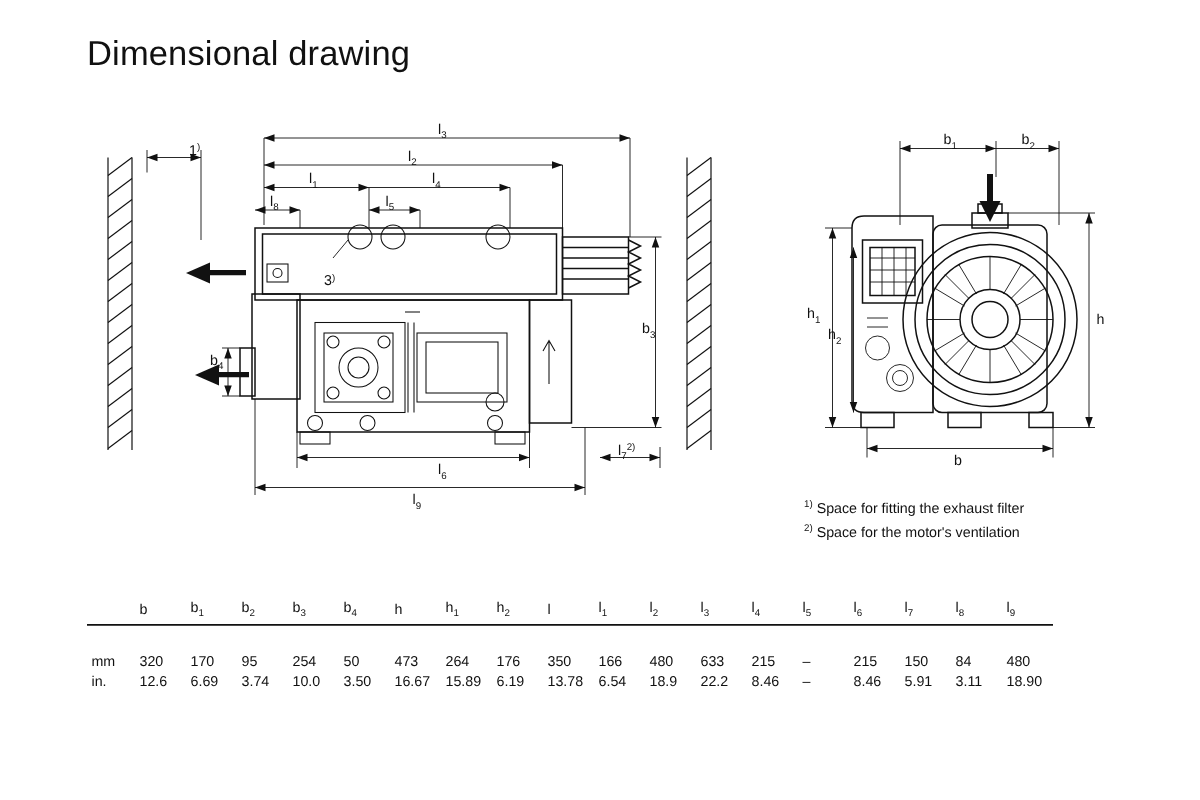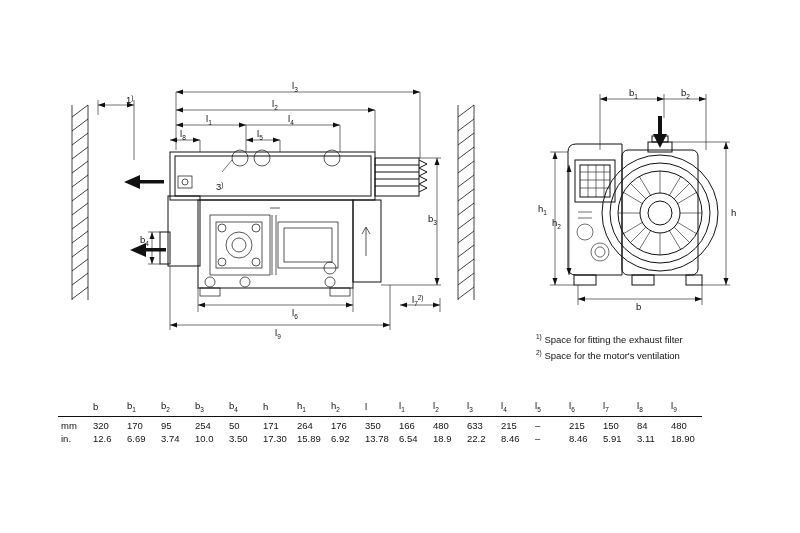--- a/index.html
+++ b/index.html
@@ -27,30 +27,31 @@
   
   #spec-table{
     position:absolute;left:58px;top:399px;
     border-collapse:collapse;font-size:9.5px;color:#111;
   }
   #spec-table th,#spec-table td{
     padding:1px 3px 1px 3px;text-align:left;font-weight:400;white-space:nowrap;
   }
   #spec-table thead th{padding-bottom:3px;}
   #spec-table thead tr{border-bottom:.8px solid #111;}
-  #spec-table tbody tr:first-child td{padding-top:3px;}
+  #spec-table tbody tr:first-child td{padding-top:19px;}
   #spec-table th.unit,#spec-table td.unit{width:26px;}
   #spec-table th.col,#spec-table td.col{width:28px;}
   .sub{font-size:6.5px;vertical-align:sub;}
 </style>
 </head>
 <body>
 
 <div class="page">
 
+  <div id="title">Dimensional drawing</div>
 
   <div class="svgwrap">
   <svg width="800" height="533" viewBox="0 0 800 533" xmlns="http://www.w3.org/2000/svg">
     <g stroke="#111" fill="none" stroke-width="0.8">
 
       <g>
         <line x1="72" y1="105" x2="72" y2="300"></line>
         <line x1="88" y1="105" x2="88" y2="300"></line>
         <line x1="72" y1="117" x2="88" y2="105"></line>
         <line x1="72" y1="131" x2="88" y2="119"></line>
@@ -356,44 +357,44 @@
         </tr>
     </thead>
     <tbody>
         <tr>
           <td class="unit">mm</td>
           <td class="col">320</td>
           <td class="col">170</td>
           <td class="col">95</td>
           <td class="col">254</td>
           <td class="col">50</td>
-          <td class="col">171</td>
+          <td class="col">473</td>
           <td class="col">264</td>
           <td class="col">176</td>
           <td class="col">350</td>
           <td class="col">166</td>
           <td class="col">480</td>
           <td class="col">633</td>
           <td class="col">215</td>
           <td class="col">–</td>
           <td class="col">215</td>
           <td class="col">150</td>
           <td class="col">84</td>
           <td class="col">480</td>
         </tr>
         <tr>
           <td class="unit">in.</td>
           <td class="col">12.6</td>
           <td class="col">6.69</td>
           <td class="col">3.74</td>
           <td class="col">10.0</td>
           <td class="col">3.50</td>
-          <td class="col">17.30</td>
+          <td class="col">16.67</td>
           <td class="col">15.89</td>
-          <td class="col">6.92</td>
+          <td class="col">6.19</td>
           <td class="col">13.78</td>
           <td class="col">6.54</td>
           <td class="col">18.9</td>
           <td class="col">22.2</td>
           <td class="col">8.46</td>
           <td class="col">–</td>
           <td class="col">8.46</td>
           <td class="col">5.91</td>
           <td class="col">3.11</td>
           <td class="col">18.90</td>

